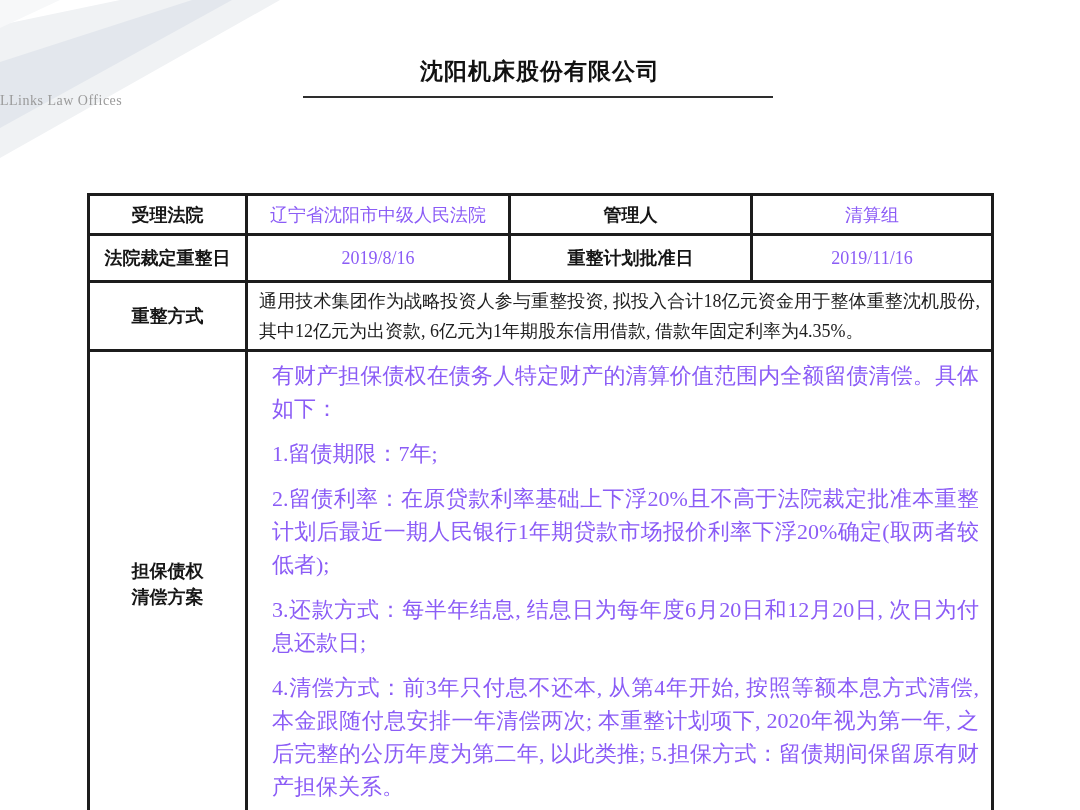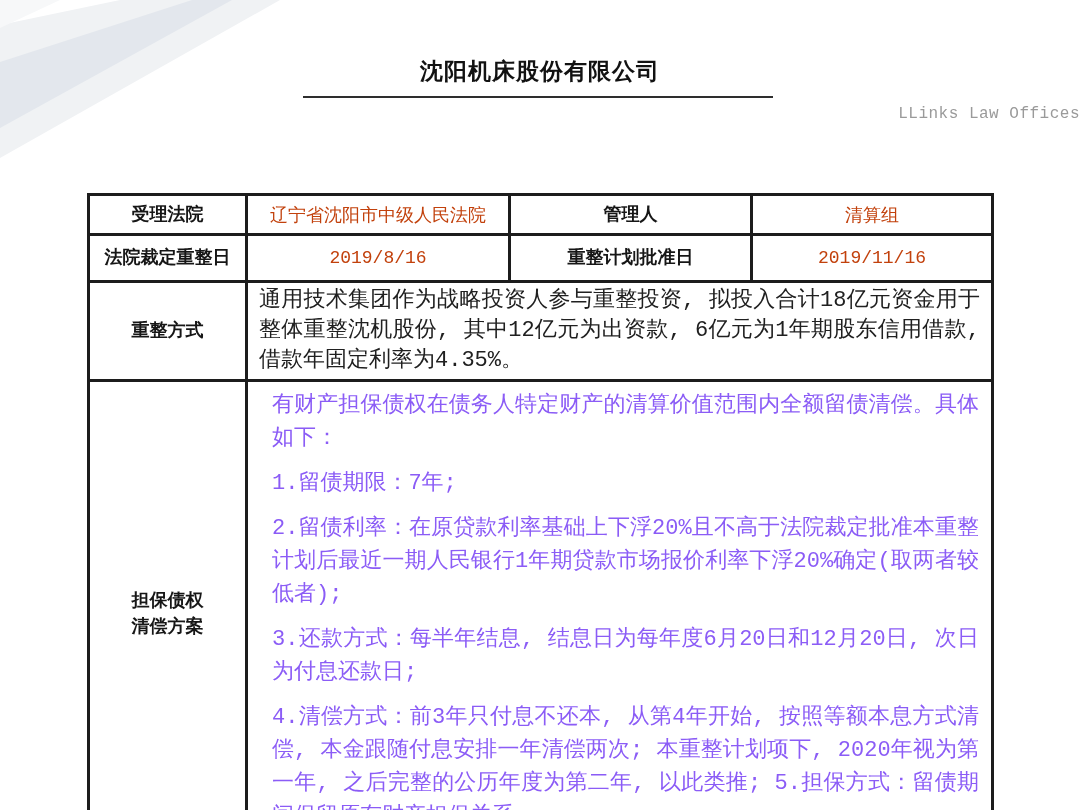--- a/index.html
+++ b/index.html
@@ -3,21 +3,21 @@
 <meta charset="utf-8">
 <style>
   * { margin: 0; padding: 0; box-sizing: border-box; }
   html, body { background: #ffffff; }
   .page {
     position: relative;
     width: 1080px;
     height: 810px;
     background: #ffffff;
     overflow: hidden;
-    font-family: Liberation Mono, monospace;
+    font-family: Liberation Serif, serif;
     color: #1d1d1d;
   }
   .watermark {
     position: absolute;
     left: 0; top: 0;
   }
   .doc-title {
     position: absolute;
     top: 56px;
     left: 0;
@@ -31,25 +31,25 @@
   .title-rule {
     position: absolute;
     top: 96px;
     left: 303px;
     width: 470px;
     height: 2px;
     background: #2e2e2e;
   }
   .doc-subtitle {
     position: absolute;
-    top: 105px;
+    top: 93px;
     left: 0;
     width: 100%;
-    text-align: right;
-    font-size: 16px;
+    text-align: left;
+    font-size: 14px;
     letter-spacing: 0.5px;
     color: #9a9a9a;
   }
   table.doc-table {
     position: absolute;
     left: 87px;
     top: 193px;
     width: 904px;
     border-collapse: collapse;
     table-layout: fixed;
@@ -64,25 +64,25 @@
     font-size: 18px;
     text-align: center;
     color: #161616;
     white-space: pre-line;
     line-height: 26px;
     padding: 2px 4px;
   }
   .doc-table td.val {
     font-size: 18px;
     text-align: center;
-    color: #c2410c;
+    color: #8b5cf6;
     padding: 2px 6px;
   }
   .doc-table td.content {
-    font-size: 22px;
+    font-size: 18px;
     text-align: justify;
     color: #202020;
     padding: 3px 11px;
     line-height: 30px;
     margin-top: 31px;
   }
   .doc-table td.content-long {
     font-size: 22px;
     text-align: justify;
     color: #8b5cf6;

